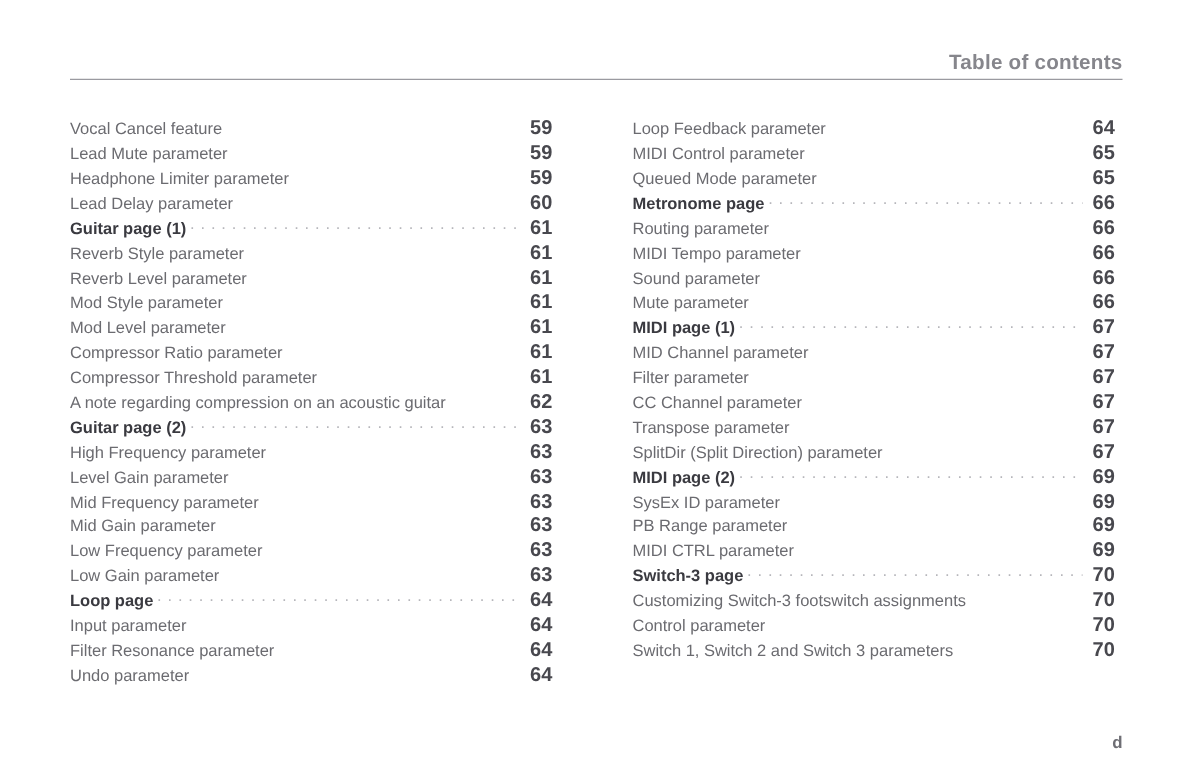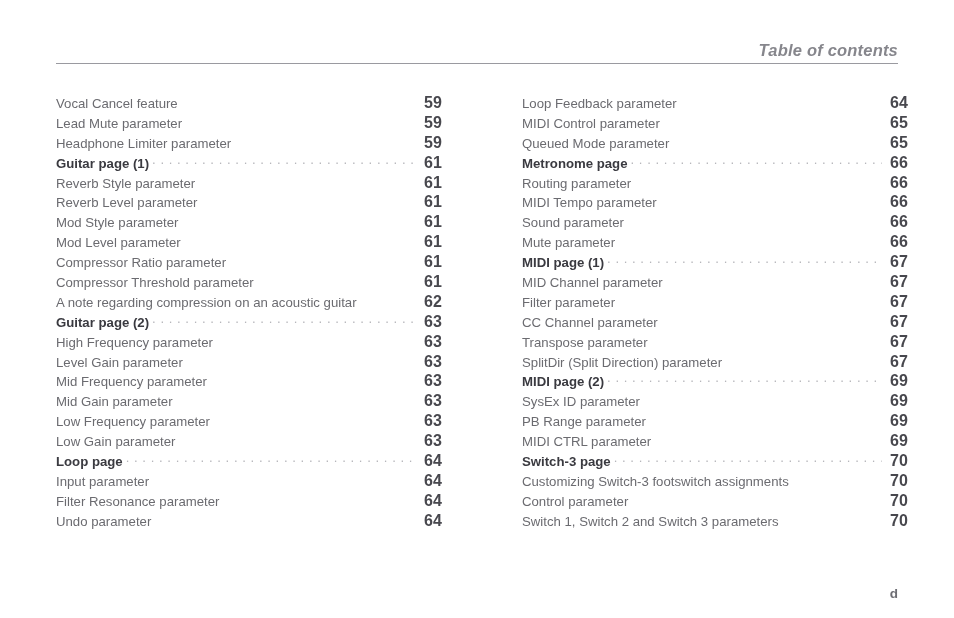--- a/index.html
+++ b/index.html
@@ -31,39 +31,38 @@
   }
   .header-title {
     position: absolute;
     right: 0;
     bottom: 4px;
     font-size: 16.5px;
     font-weight: bold;
     color: #86868c;
     letter-spacing: 0.2px;
     white-space: nowrap;
-    font-style: italic;
   }
   .header-rule {
     position: absolute;
     left: 56px;
     width: 842px;
     top: 63px;
     height: 1px;
     background: #9a9aa0;
   }
 
   
   .columns {
     position: absolute;
     left: 0;
     right: 12px;
     top: 94px;
     display: flex;
-    gap: 18px;
+    gap: 2px;
   }
   .col {
     position: relative;
   }
   .col-left  { margin-left: 56px;  width: 390px; }
   .col-right { margin-left: 58px;  width: 390px; }
 
   
   .toc-row {
     position: relative;
@@ -144,20 +143,25 @@
         <div class="toc-row">
           <span class="toc-label">Lead Mute parameter</span>
           <span class="toc-leader"></span>
           <span class="toc-page">59</span>
         </div>
         <div class="toc-row">
           <span class="toc-label">Headphone Limiter parameter</span>
           <span class="toc-leader"></span>
           <span class="toc-page">59</span>
         </div>
+        <div class="toc-row">
+          <span class="toc-label">Lead Delay parameter</span>
+          <span class="toc-leader"></span>
+          <span class="toc-page">60</span>
+        </div>
         <div class="toc-row is-heading">
           <span class="toc-label">Guitar page (1)</span>
           <span class="toc-leader"></span>
           <span class="toc-page">61</span>
         </div>
         <div class="toc-row">
           <span class="toc-label">Reverb Style parameter</span>
           <span class="toc-leader"></span>
           <span class="toc-page">61</span>
         </div>

